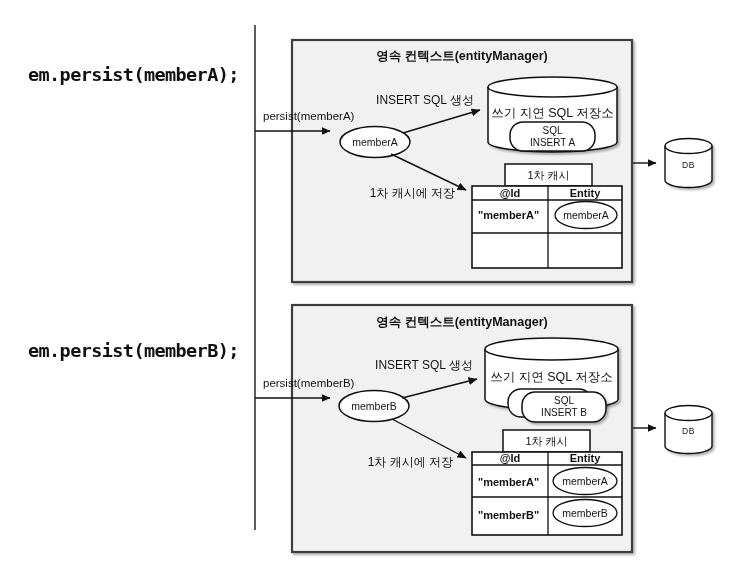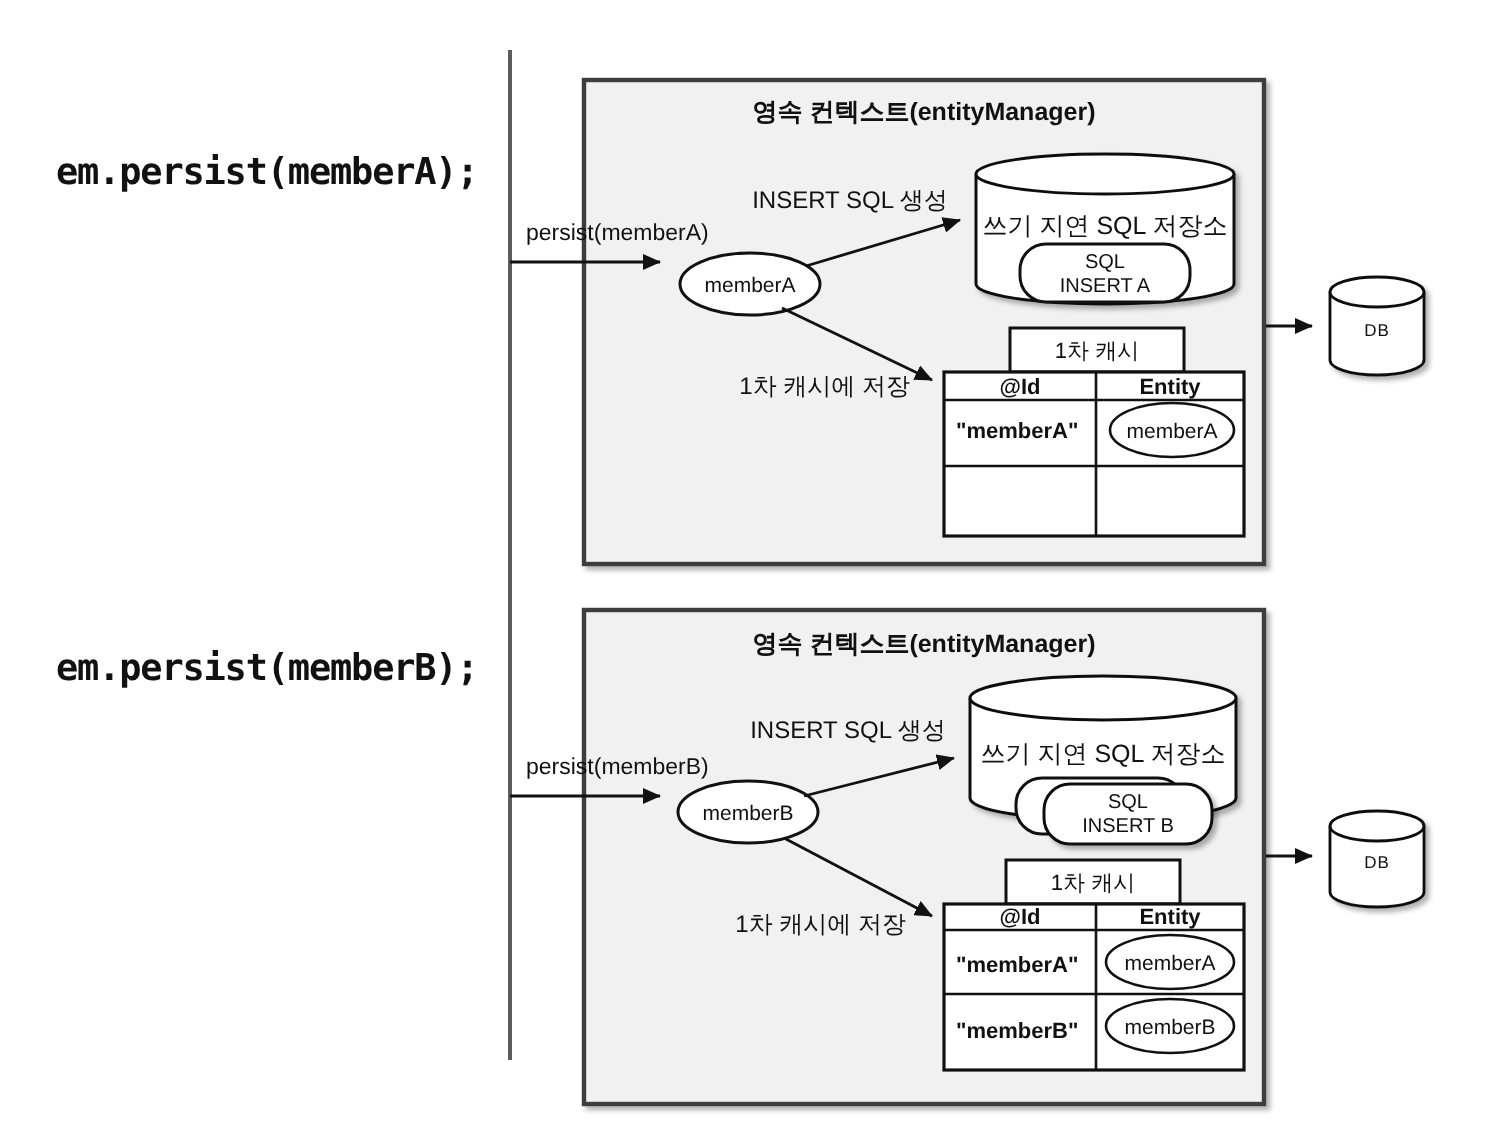--- a/index.html
+++ b/index.html
@@ -5,24 +5,23 @@
   html,body{margin:0;padding:0;background:#ffffff;}
   .stage{
     position:relative;width:752px;height:570px;background:#ffffff;overflow:hidden;
     font-family:"Liberation Sans", sans-serif;
   }
   .code-line{
     position:absolute;left:28px;
     font-family:"DejaVu Sans Mono", monospace;
     font-weight:bold;font-size:18.5px;letter-spacing:-0.6px;color:#111;
     white-space:nowrap;
-    margin-top:12px;
   }
   .code-a{top:64px;}
-  .code-b{top:312px;}
+  .code-b{top:340px;}
   .vline{position:absolute;left:254px;top:25px;width:2px;height:505px;background:#5c5c5c;}
   svg{position:absolute;left:0;top:0;}
   text{fill:#111;}
   .lbl{font-size:11.5px;}
   .lbl-kr{font-size:12px;}
   .box-title{font-size:12.5px;font-weight:bold;}
   .store-title{font-size:12.5px;}
   .pill-txt{font-size:10px;}
   .tab-txt{font-size:11px;}
   .hdr{font-size:11px;font-weight:bold;}

